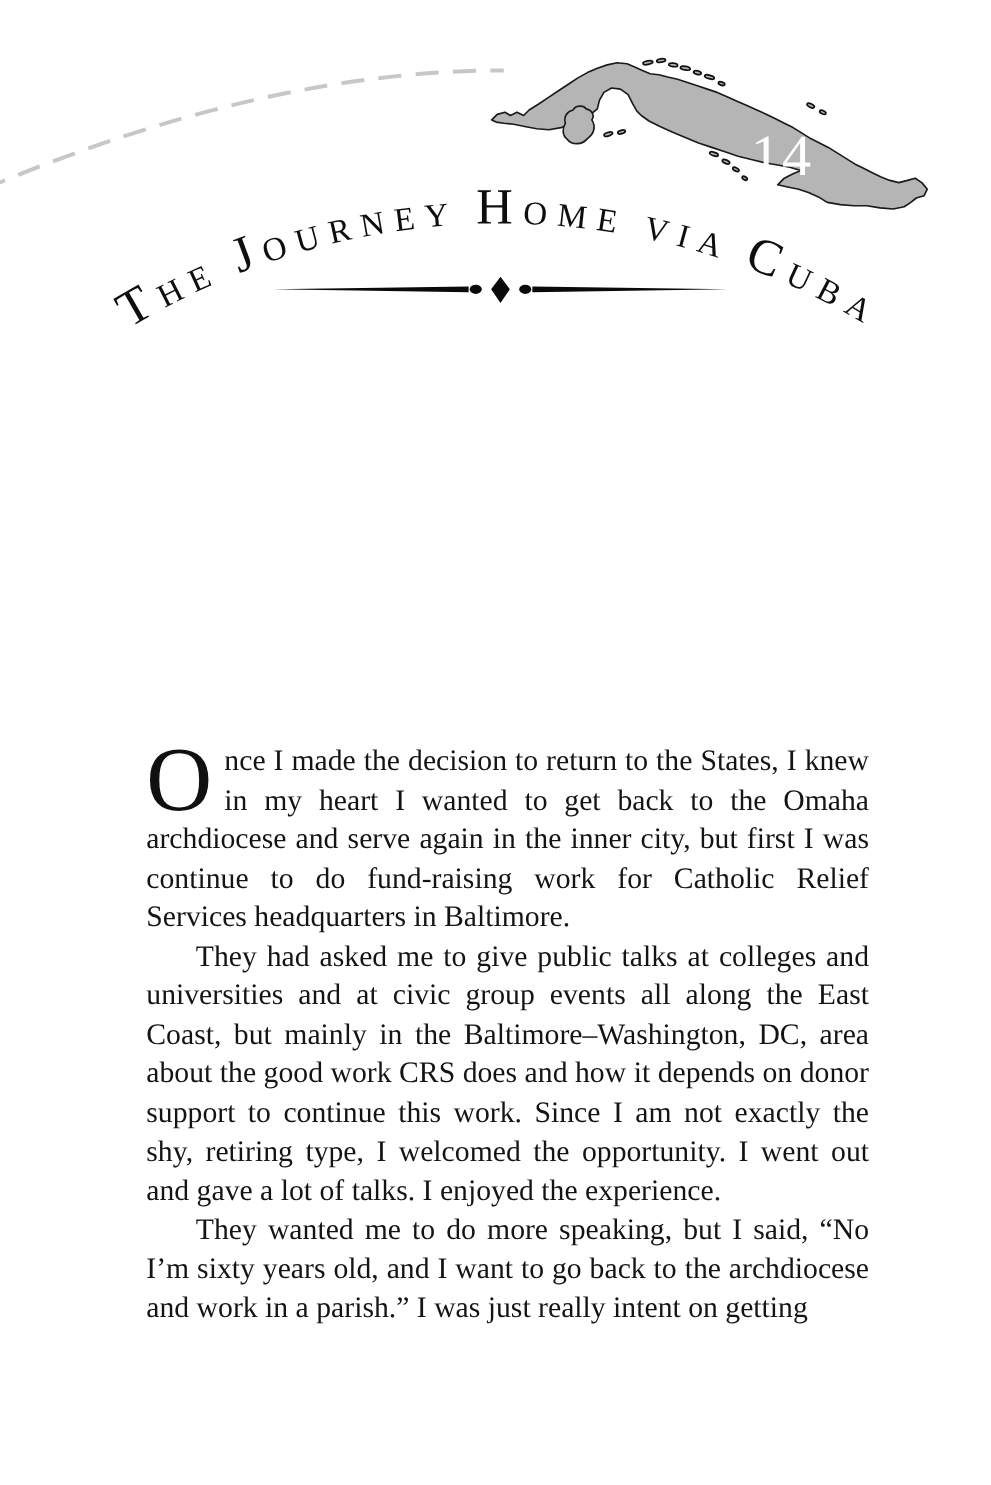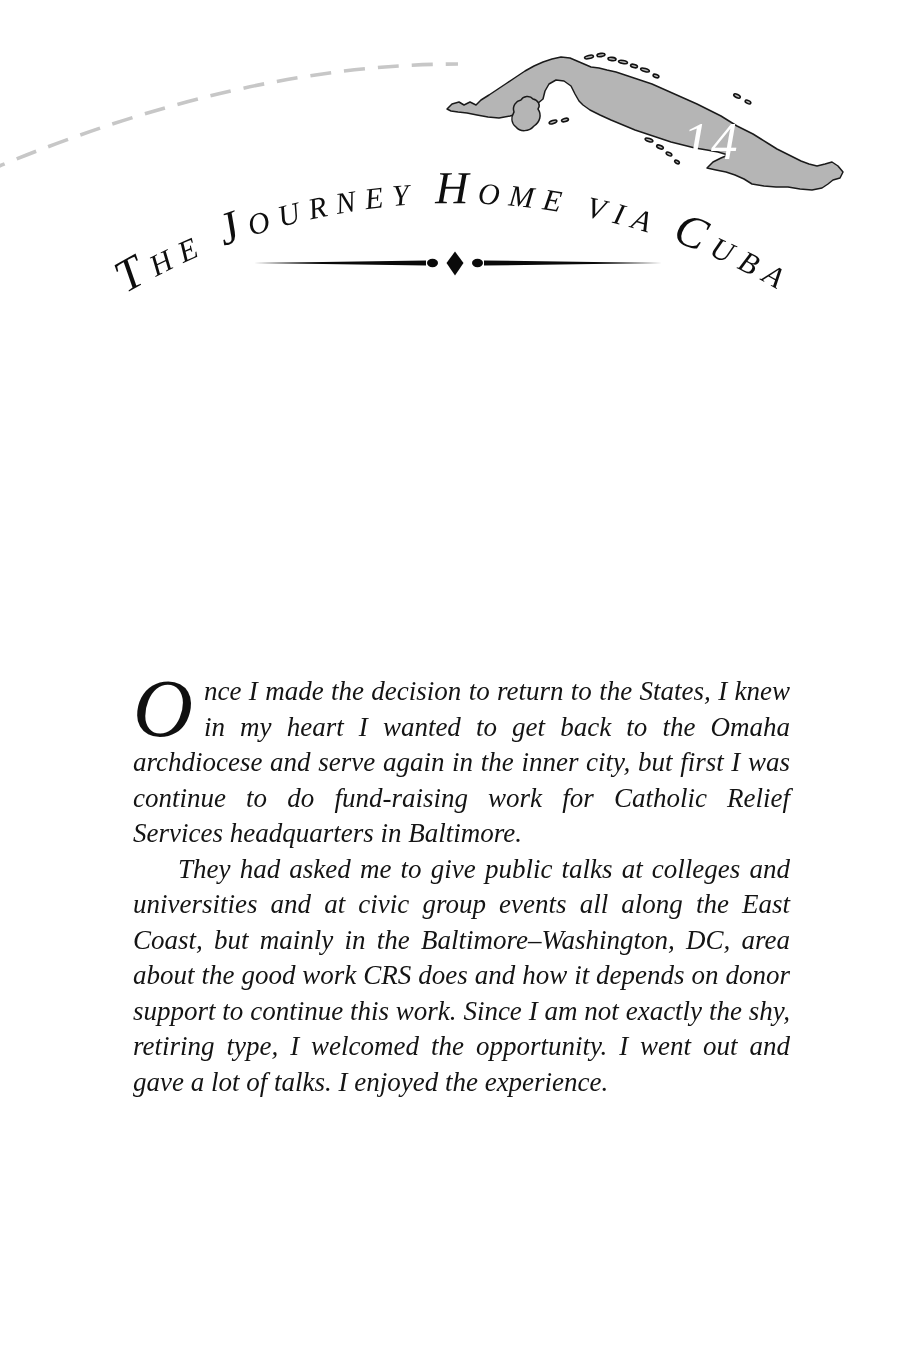--- a/index.html
+++ b/index.html
@@ -2,21 +2,20 @@
 <html><head>
 <meta charset="utf-8">
 <style>
   html,body{margin:0;padding:0;background:#ffffff;}
   .page{
     position:relative;
     width:901px;height:1350px;
     background:#ffffff;
     overflow:hidden;
     font-family:"Liberation Serif","DejaVu Serif",serif;
-    font-style:italic;
   }
   .chapter-header{
     position:absolute;left:0;top:0;width:901px;height:340px;
   }
   .flight-path{
     fill:none;
     stroke-width:3.6;
     stroke-dasharray:21 13;
     stroke-linecap:butt;
   }
@@ -119,15 +118,16 @@
       <ellipse cx="477.5" cy="263" rx="5.5" ry="4.2"></ellipse>
       <polygon points="662,263 484,260.4 484,265.6"></polygon>
     </g>
   </svg>
 
   <div class="body-text">
     <p class="para">
       <span class="dropcap">O</span><span>nce I made the decision to return to the States, I knew in my heart I wanted to get back to the Omaha archdiocese and serve again in the inner city, but first I was continue to do fund-raising work for Catholic Relief Services headquarters in Baltimore.</span>
     </p>
     <p class="para indent">They had asked me to give public talks at colleges and universities and at civic group events all along the East Coast, but mainly in the Baltimore–Washington, DC, area about the good work CRS does and how it depends on donor support to continue this work. Since I am not exactly the shy, retiring type, I welcomed the opportunity. I went out and gave a lot of talks. I enjoyed the experience.</p>
+    <p class="para indent">They wanted me to do more speaking, but I said, “No I’m sixty years old, and I want to go back to the archdiocese and work in a parish.” I was just really intent on getting</p>
   </div>
 
 </div>
 
 </body></html>

